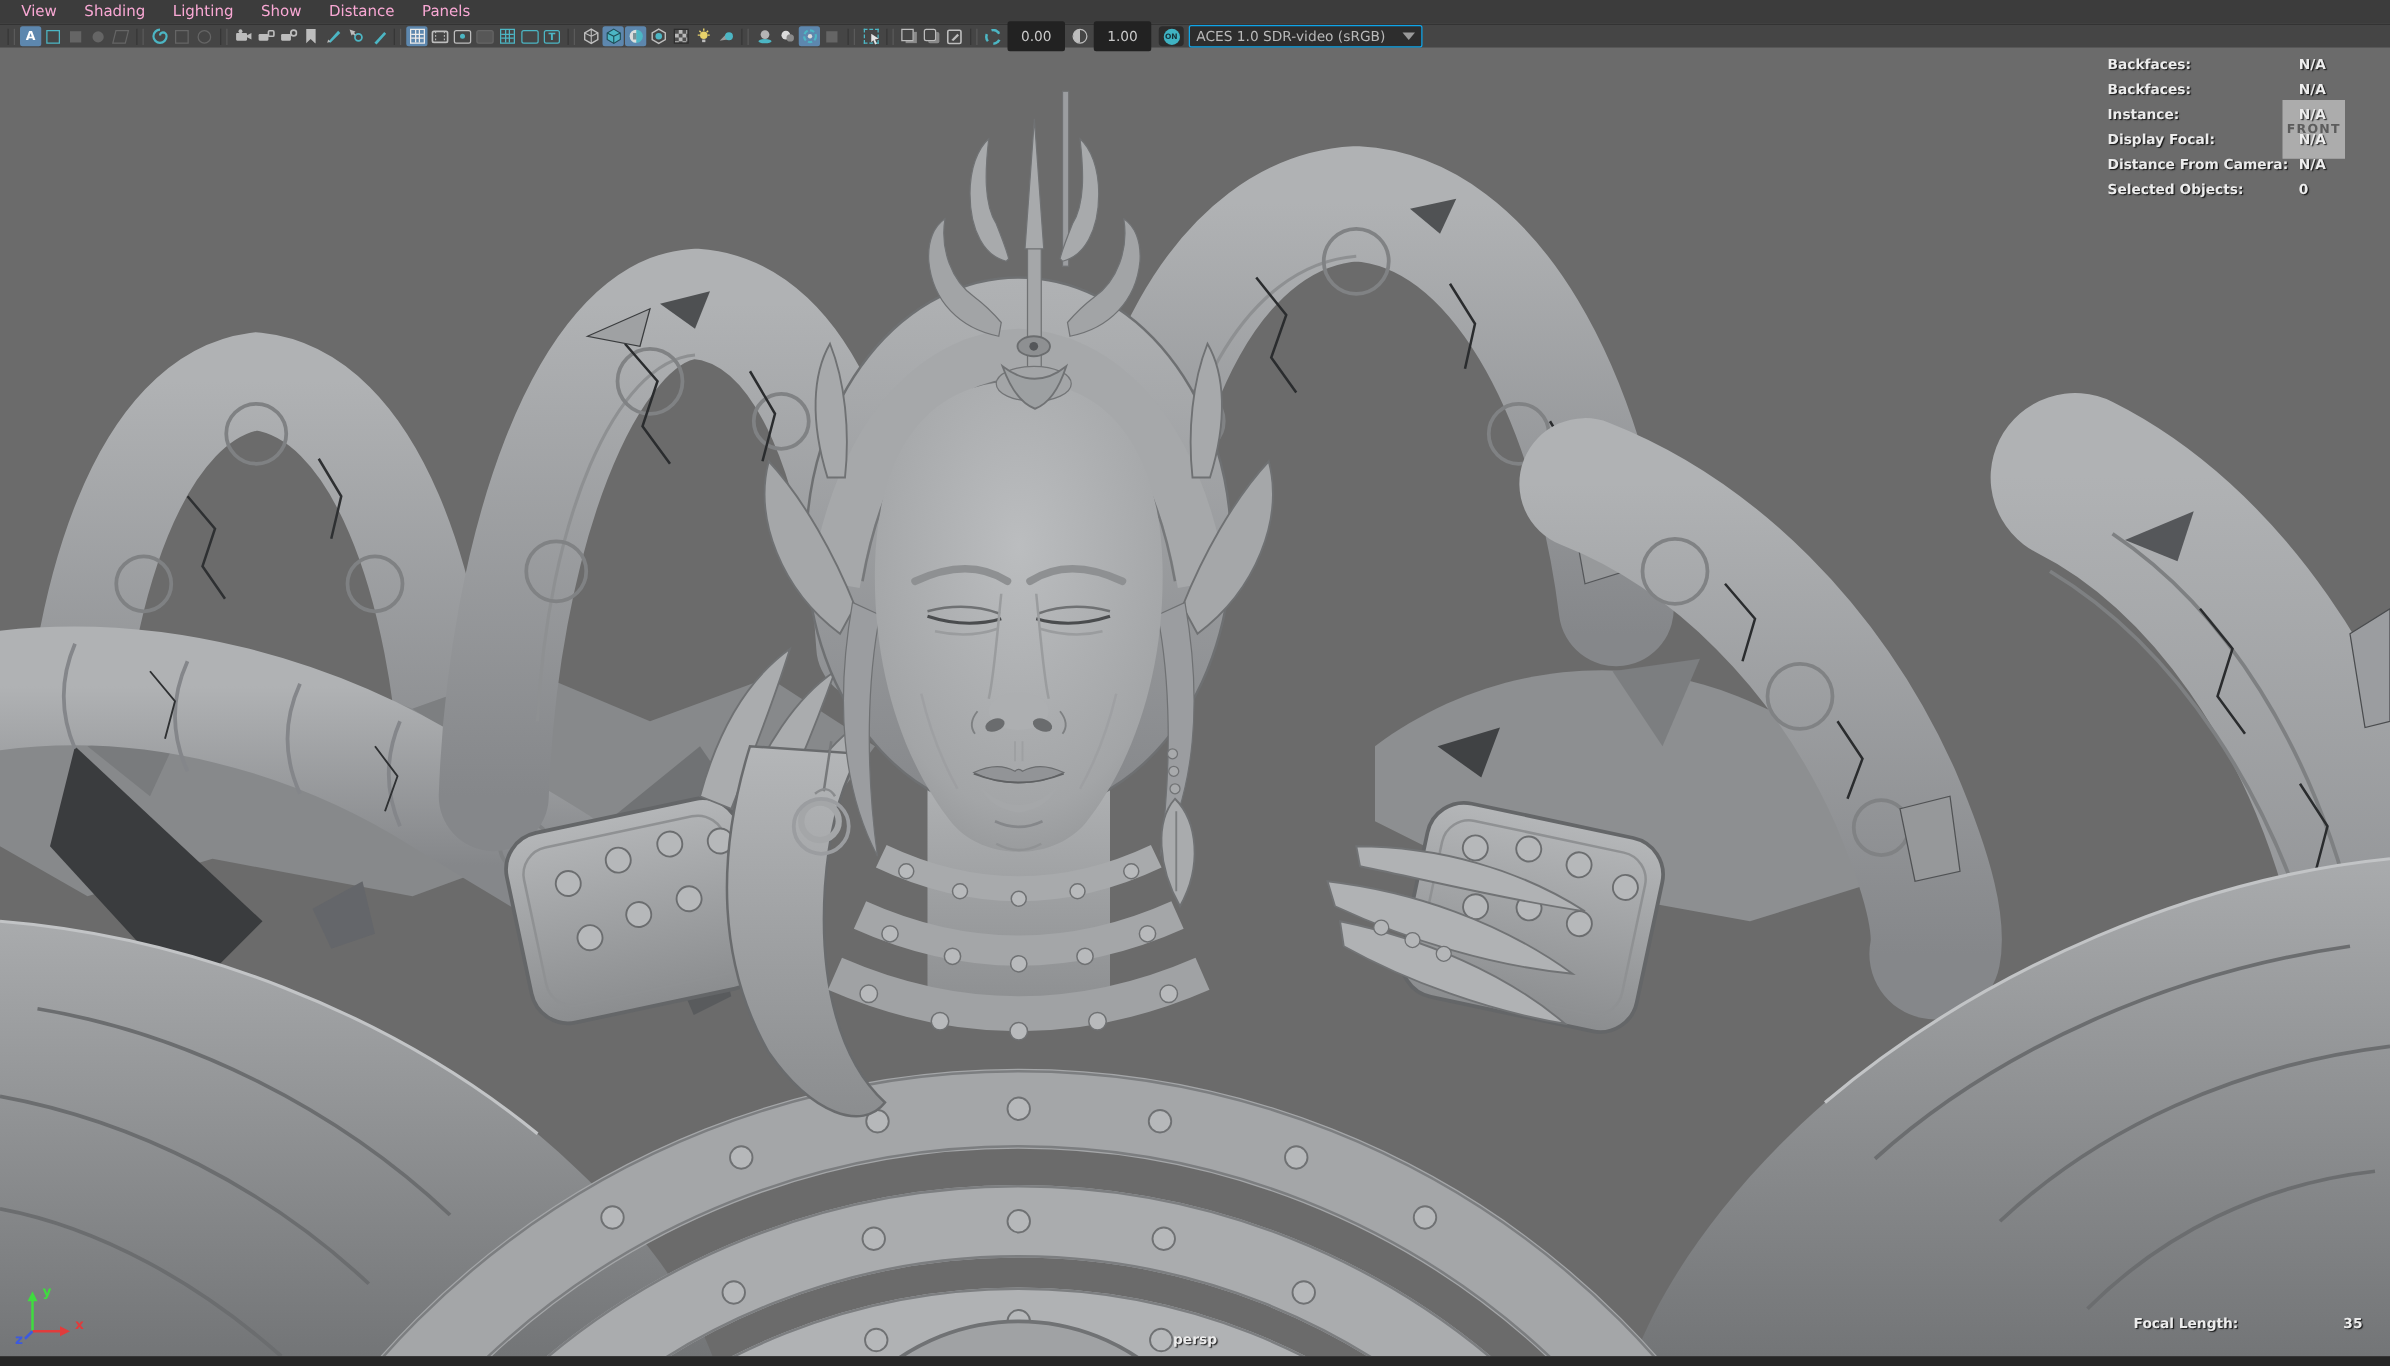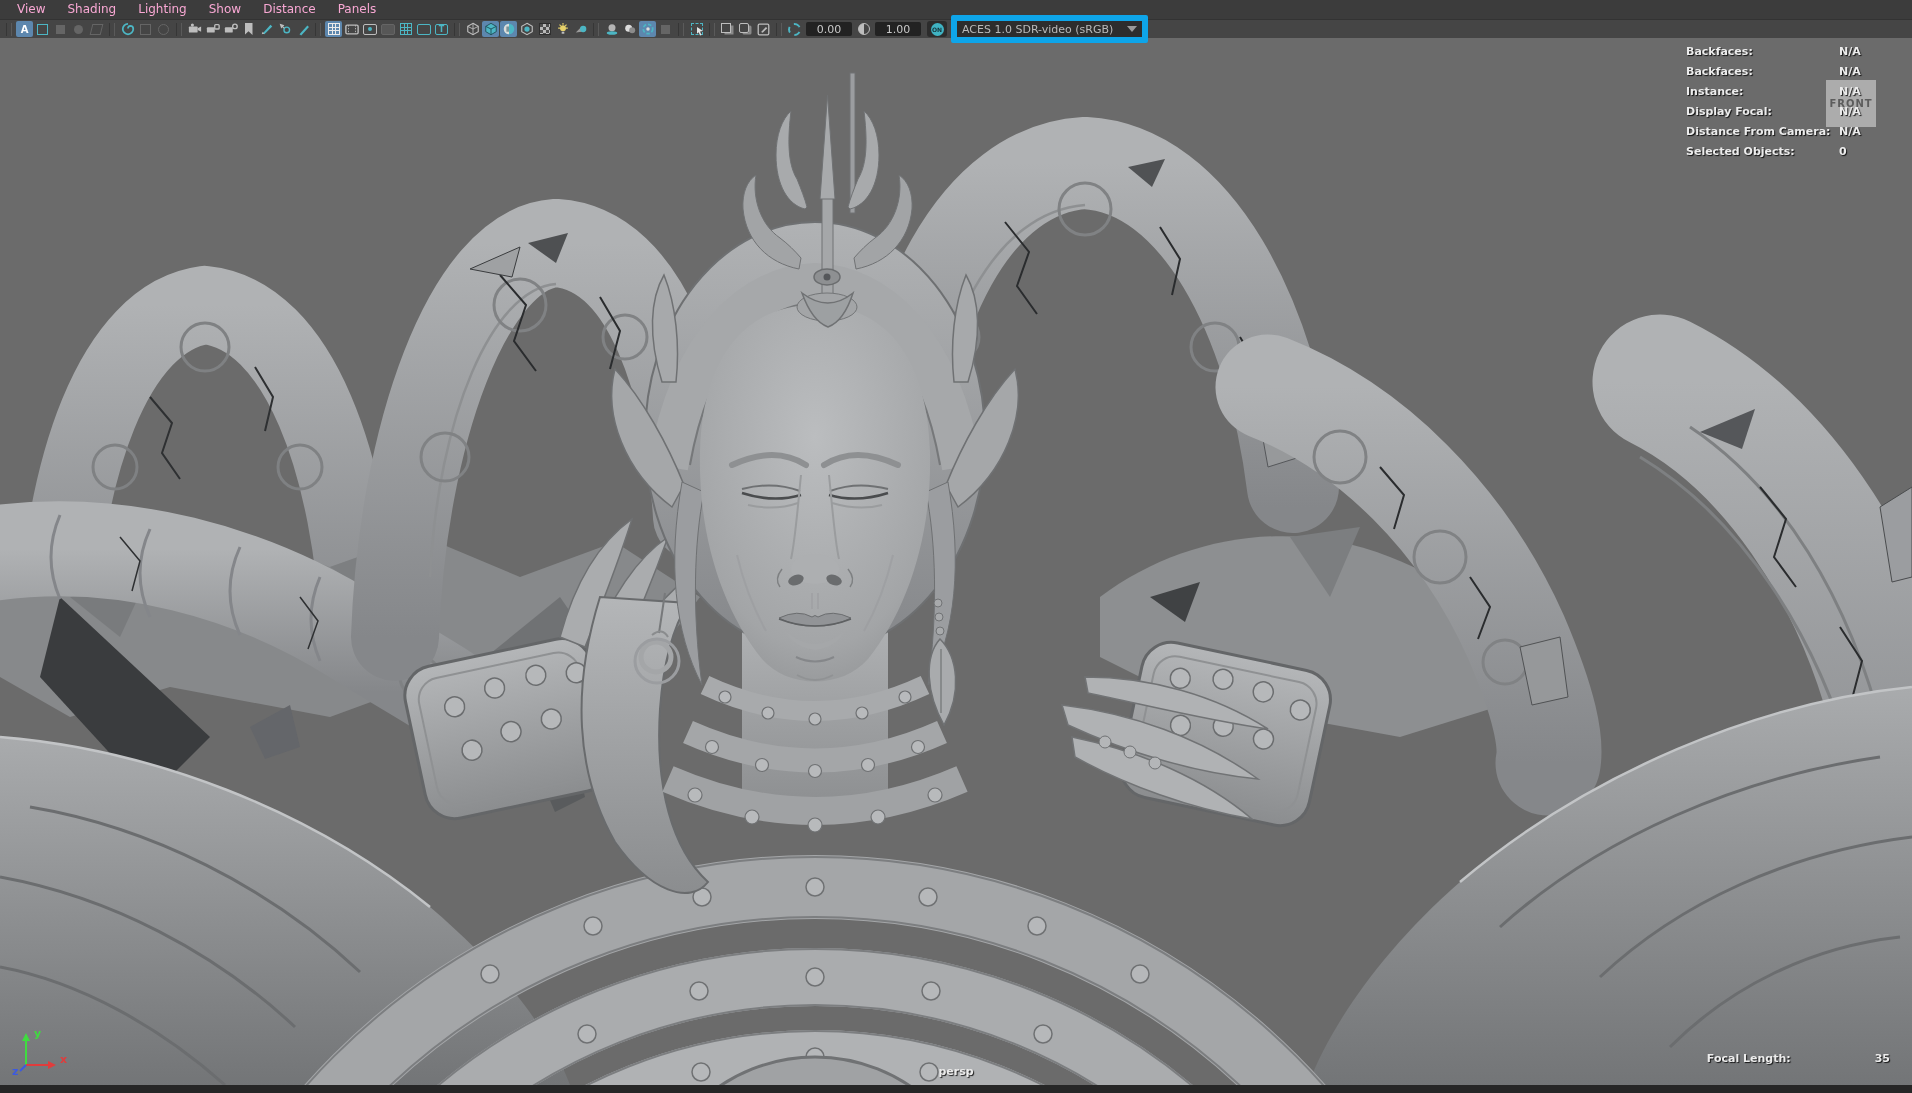--- a/index.html
+++ b/index.html
@@ -33,27 +33,27 @@
   .g-T{font-size:8px;font-weight:bold;border:1.5px solid currentColor;width:11px;height:9px;
       display:flex;align-items:center;justify-content:center;border-radius:2px;}
   .g-checker{width:10px;height:10px;border:1px solid #2e2e2e;
       background:repeating-conic-gradient(#b9b9b9 0 25%,#4f4f4f 0 50%) 0 0/6px 6px;}
   .g-dashed{width:10px;height:10px;border:1.5px dashed currentColor;}
   .g-over{width:8px;height:8px;border:1.5px solid currentColor;box-shadow:3px 2px 0 -0.5px #8a8a8a;margin:-2px 2px 0 -2px;}
   .g-exp{width:9px;height:9px;border:2px dashed currentColor;border-radius:50%;}
   .g-gamma{width:10px;height:10px;border:1.5px solid currentColor;border-radius:50%;
       background:linear-gradient(90deg,currentColor 50%,transparent 50%);}
   .g-A{font-size:10px;font-weight:bold;color:#fff;}
-  .tb-field{width:46px;height:14px;background:#222;color:#c9c9c9;font-size:11px;border-radius:2px;
+  .tb-field{width:46px;height:24px;background:#222;color:#c9c9c9;font-size:11px;border-radius:2px;
       display:flex;align-items:center;justify-content:center;margin:0 2px;flex:none;}
   .on-btn{width:20px;height:16px;background:#2c2c2c;border-radius:3px;display:flex;align-items:center;
       justify-content:center;margin:0 3px;flex:none;}
   .on-circle{width:13px;height:13px;border-radius:50%;background:#3fb3c3;color:#16333a;font-size:6px;
       font-weight:bold;display:flex;align-items:center;justify-content:center;}
-  .vt-dd{height:16px;min-width:172px;background:#2d2d2d;border:6px solid #0ea5e9;border-radius:2px;
+  .vt-dd{height:16px;min-width:172px;background:#2d2d2d;border:1px solid #0ea5e9;border-radius:2px;
       display:flex;align-items:center;justify-content:center;padding:0 5px;color:#b9b9b9;font-size:11px;flex:none;}
   .dd-arrow{width:0;height:0;border-left:5px solid transparent;border-right:5px solid transparent;
       border-top:6px solid #9a9a9a;margin-left:14px;}
   
   .viewport{position:absolute;top:37px;left:0;width:1912px;height:1048px;overflow:hidden;background:#6b6b6b;}
   .scene{position:absolute;inset:0;}
   .hudtxt{color:#ececec;font-size:11px;font-weight:bold;text-shadow:1px 1px 1px rgba(0,0,0,.85);}
   .hud{position:absolute;top:6px;right:0;width:252px;z-index:5;}
   .hud-row{position:relative;height:20px;}
   .hud-label{position:absolute;left:26px;top:2px;}

